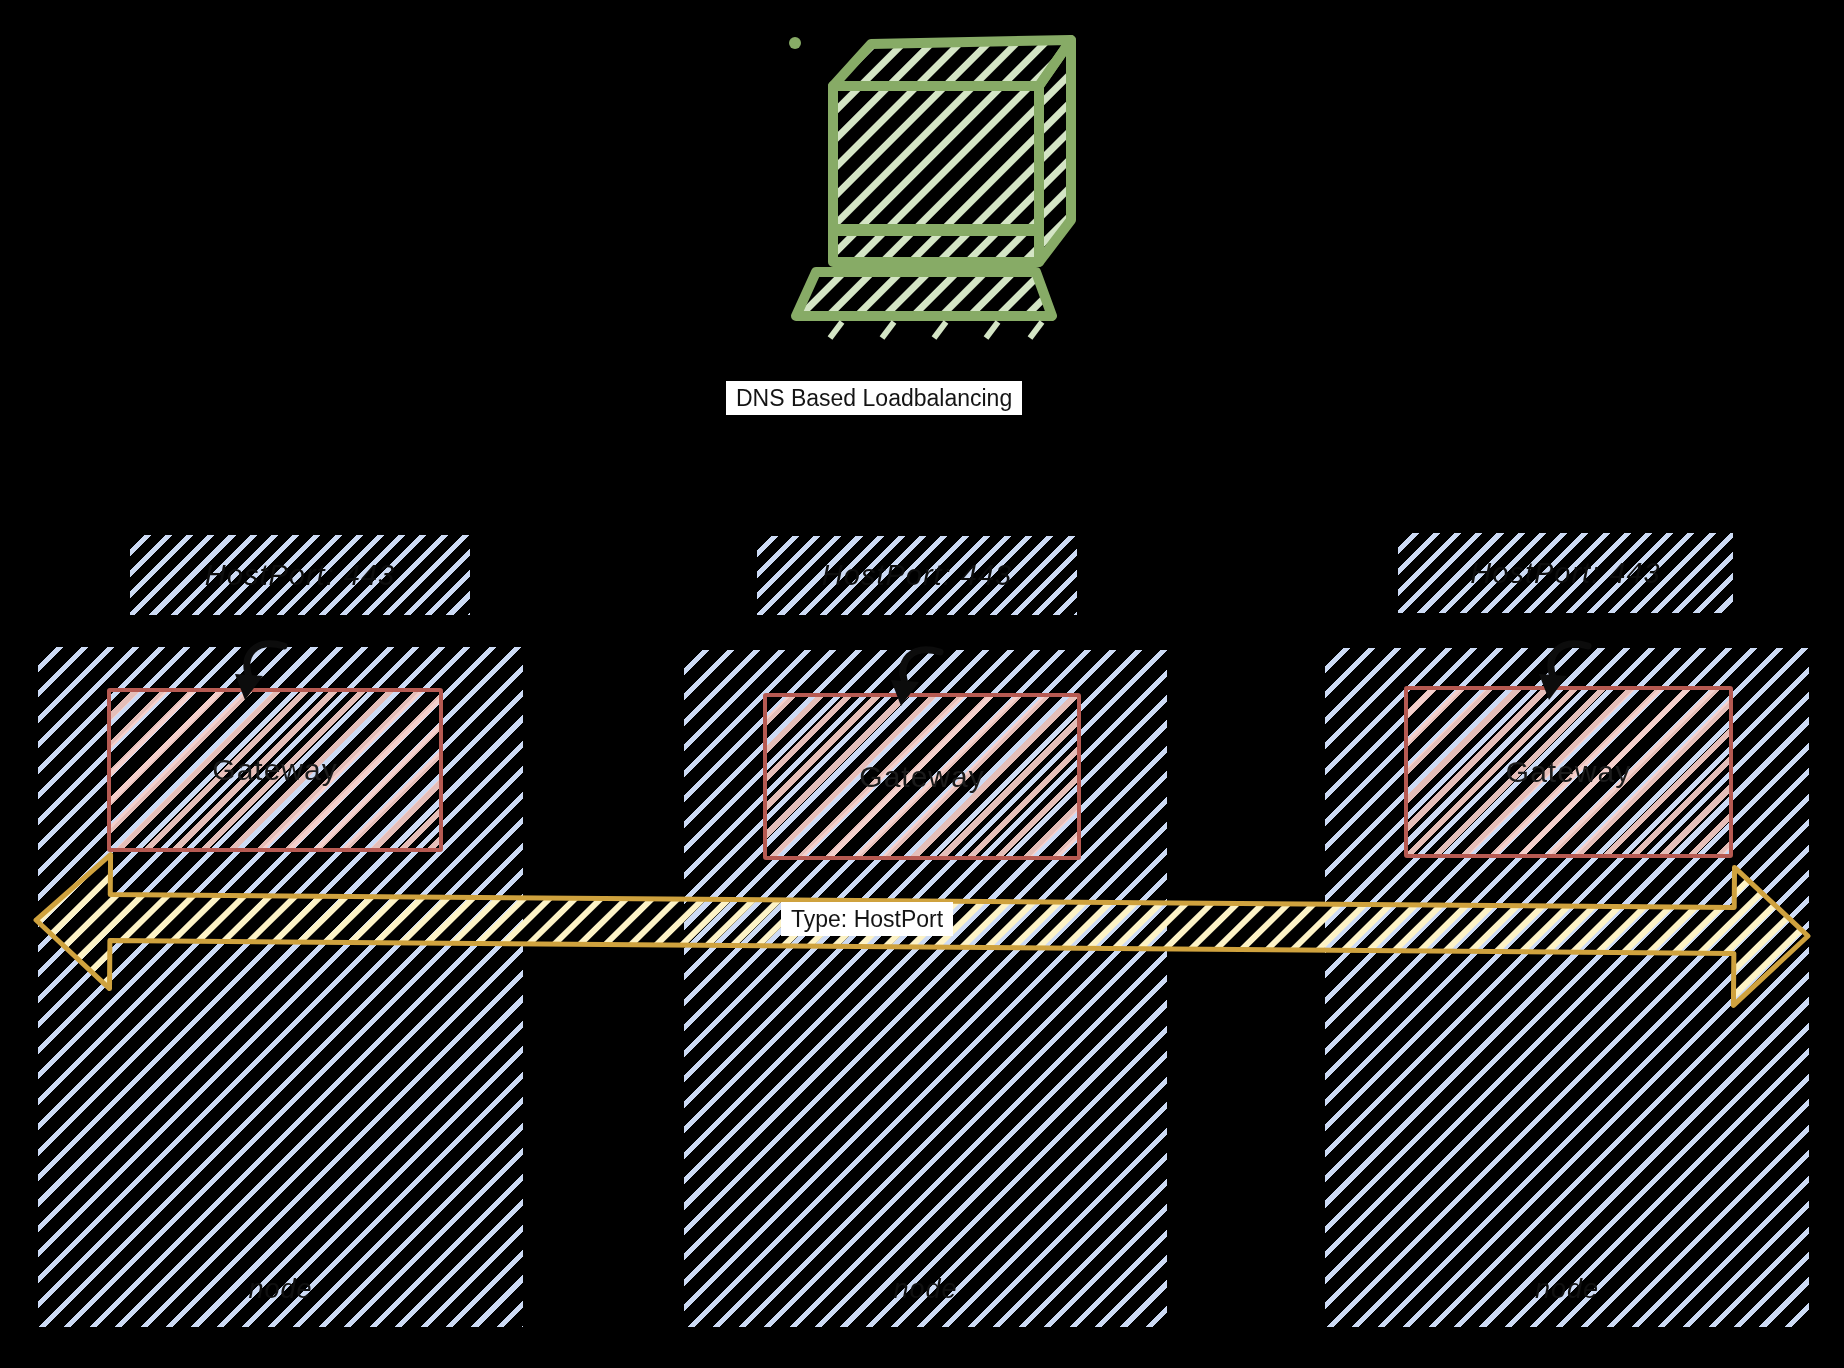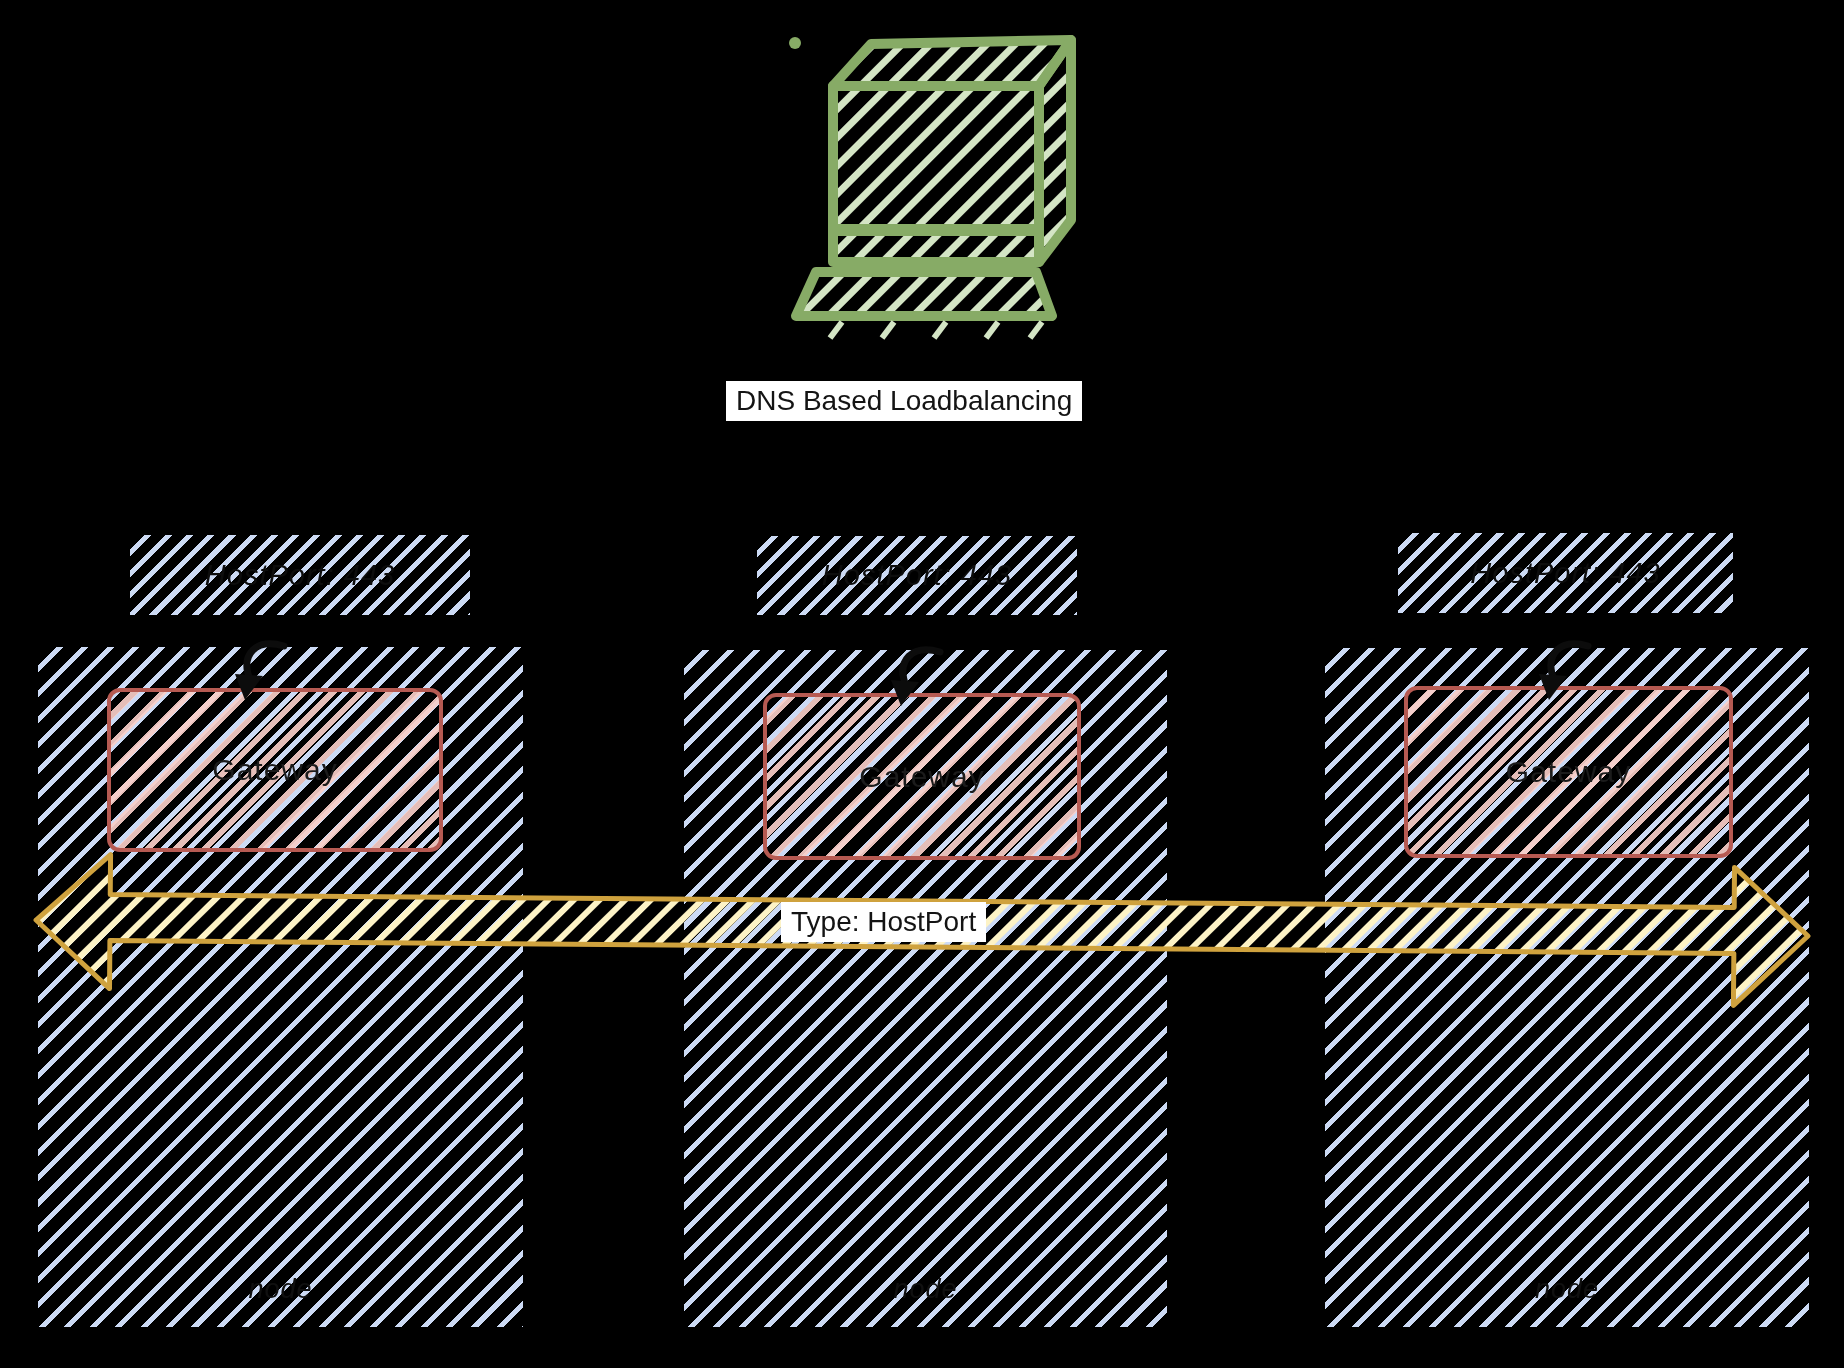--- a/index.html
+++ b/index.html
@@ -22,28 +22,28 @@
   }
 
   
   .hostport {
     z-index:2; display:flex; align-items:center; justify-content:center;
     font-size:29px; font-style:italic; color:#0d0d0d; letter-spacing:1px;
   }
 
   
   .gateway {
-    z-index:3; border:4px solid #b65a52; border-radius:13px;
+    z-index:3; border:4px solid #b65a52; border-radius:3px;
     display:flex; align-items:center; justify-content:center;
     font-size:30px; color:#1b1b1b; letter-spacing:1px;
   }
 
   
   .plaque {
-    background:#fff; color:#141414; padding:3px 10px; font-size:28px;
+    background:#fff; color:#141414; padding:3px 10px; font-size:23px;
     white-space:nowrap; z-index:6; line-height:1.22;
   }
 
   svg { display:block; }
 </style>
 </head>
 <body>
 
 <div class="stage">
 

